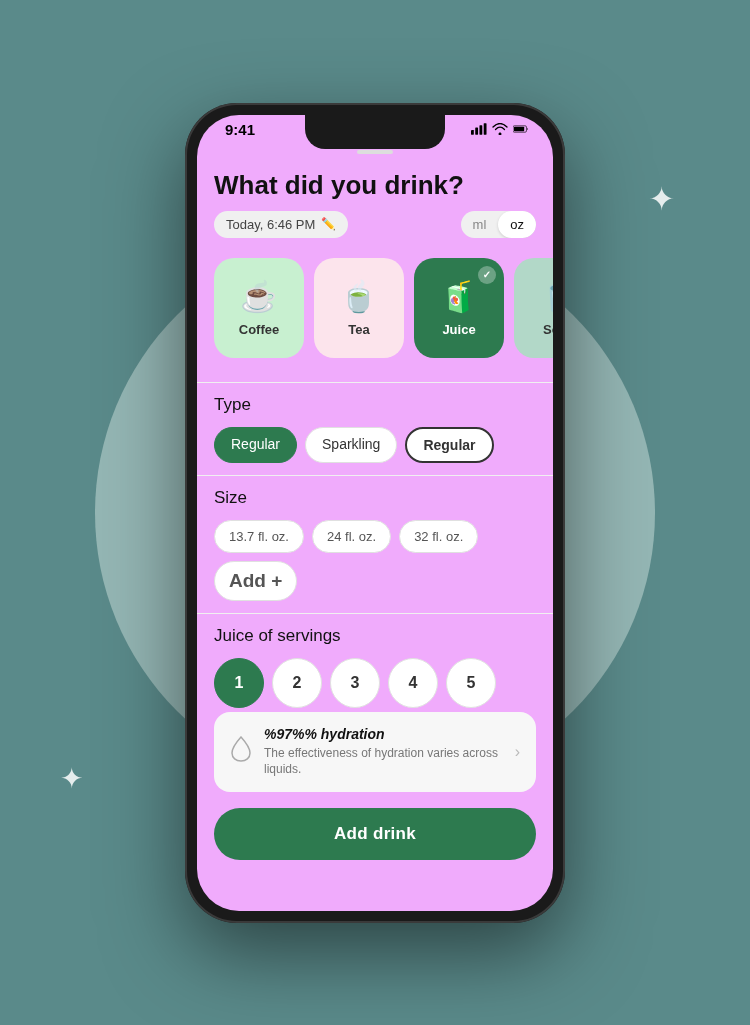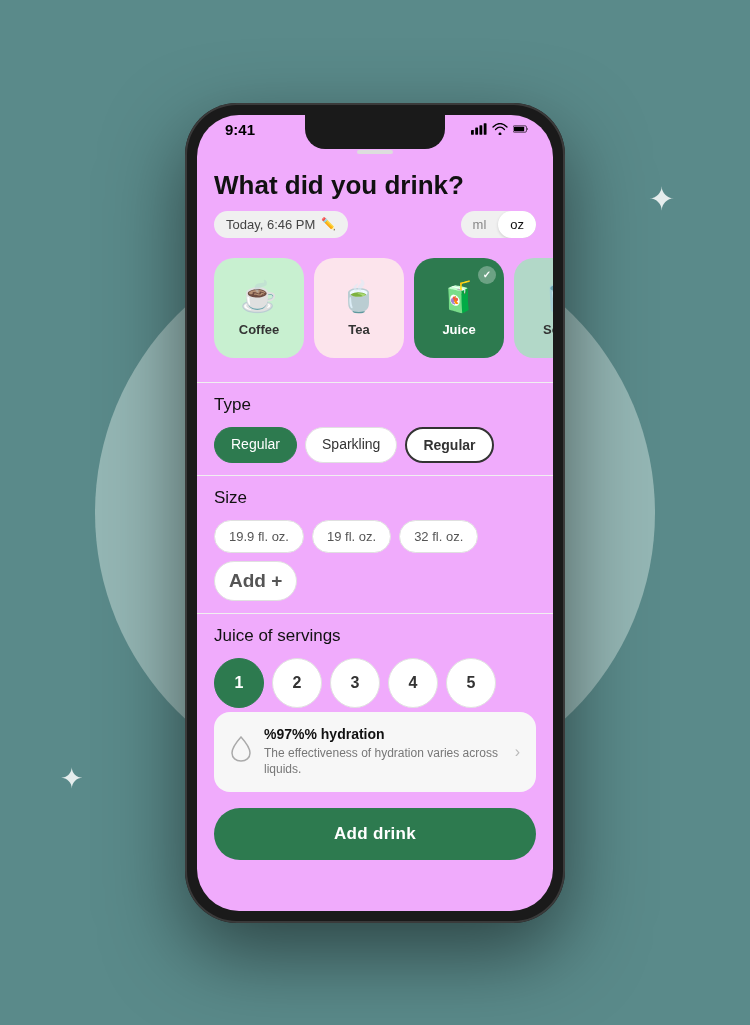--- a/index.html
+++ b/index.html
@@ -312,21 +312,21 @@
       gap: 12px;
       margin-top: 4px;
       cursor: pointer;
     }
     .info-icon {
       font-size: 22px;
       color: #aaa;
       flex-shrink: 0;
     }
     .info-text { flex: 1; }
-    .info-title { font-size: 14px; font-weight: 700; color: #111; margin-bottom: 3px; }
+    .info-title { font-size: 14px; font-weight: 700; color: #111; margin-bottom: 3px; font-style: italic; }
     .info-desc { font-size: 12px; color: #777; line-height: 1.4; }
     .info-arrow { color: #bbb; font-size: 16px; }
 
     
     .add-btn {
       width: 100%;
       padding: 16px;
       background: #2d7a4f;
       color: white;
       border: none;
@@ -429,22 +429,22 @@
             <div class="pill bold-outline">Regular</div>
           </div>
         </div>
 
         <div class="divider"></div>
 
         
         <div>
           <div class="section-title">Size</div>
           <div class="size-group">
-            <div class="size-pill">19.9 fl. oz.</div>
-            <div class="size-pill">19 fl. oz.</div>
+            <div class="size-pill">13.7 fl. oz.</div>
+            <div class="size-pill">24 fl. oz.</div>
             <div class="size-pill">32 fl. oz.</div>
             <div class="size-add">
               <span>Add +</span>
             </div>
           </div>
         </div>
 
         <div class="divider"></div>
 
         

